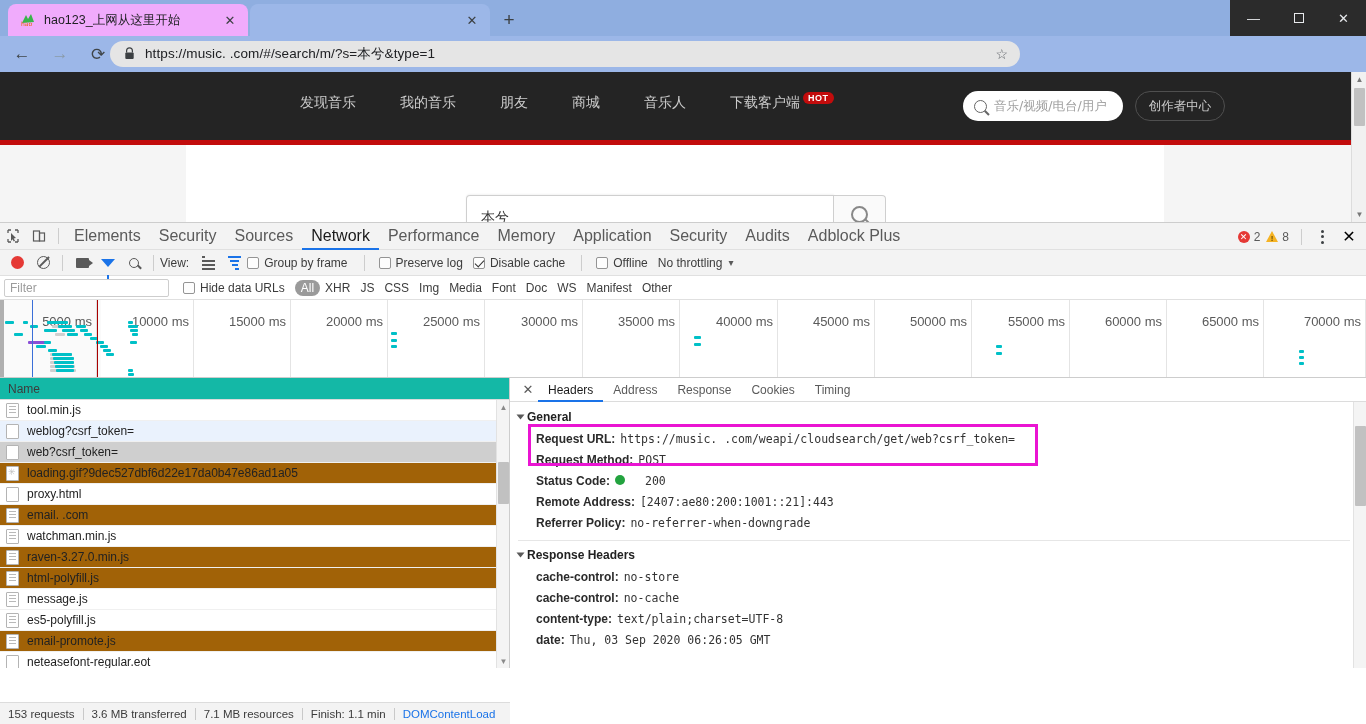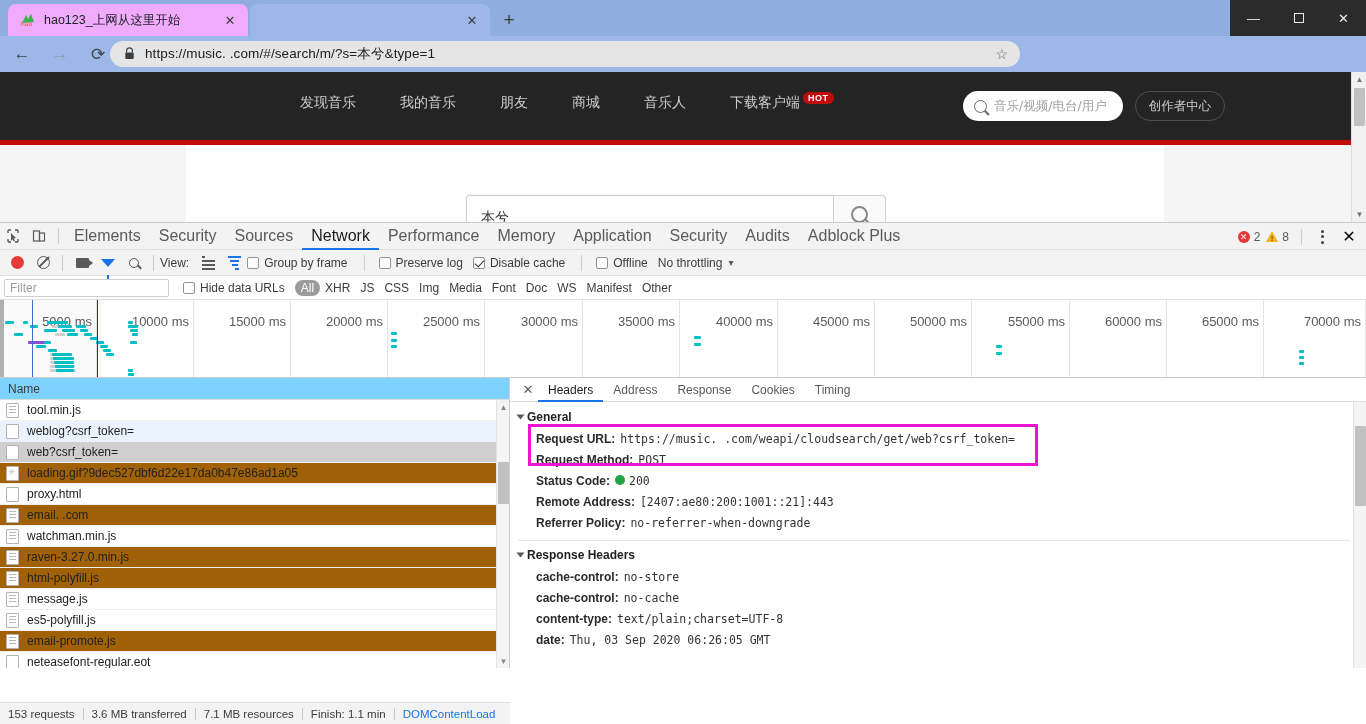--- a/index.html
+++ b/index.html
@@ -276,21 +276,21 @@
   .ov-bar.p { background: #8a4fd6; }
   .ov-bar.gray { background: #cfcfcf; }
   .ov-line-blue { position:absolute; top:0; width:1px; height:78px; background:#3a6fd8; }
   .ov-line-red { position:absolute; top:0; width:1px; height:78px; background:#a00; }
 
   
   .dt-main { position: relative; height: 290px; display: flex; }
   .req-panel { width: 510px; position: relative; border-right: 1px solid #cdcdcd; background:#fff;}
   .req-head {
     height: 22px; border-bottom: 1px solid #dcdcdc; display: flex; align-items: center;
-    padding-left: 8px; font-size: 12px; color: #3c3c3c; background: #7dd3fc;
+    padding-left: 8px; font-size: 12px; color: #3c3c3c; background: #14b8a6;
   }
   .req-list { position: relative; height: 268px; overflow: hidden; }
   .req-row {
     height: 21px; display: flex; align-items: center; padding-left: 6px;
     font-size: 12px; color: #222; border-bottom: 1px solid #f0f0f0;
   }
   .req-row.alt { background: #a16207; }
   .req-row.sel { background: #cfcfcf; }
   .req-row.hl  { background: #eaf2fd; }
   .file-ico {
@@ -807,21 +807,21 @@
             <span class="hkey">Request URL:</span>
             <span class="hval">https://music.        .com/weapi/cloudsearch/get/web?csrf_token=</span>
           </div>
           <div class="hrow">
             <span class="hkey">Request Method:</span>
             <span class="hval">POST</span>
           </div>
           <div class="hrow">
             <span class="hkey">Status Code:</span>
             <span class="status-dot"></span>
-            <span class="hval" style="margin-left:0;">200</span>
+            <span class="hval" style="margin-left:16px;">200</span>
           </div>
           <div class="hrow">
             <span class="hkey">Remote Address:</span>
             <span class="hval">[2407:ae80:200:1001::21]:443</span>
           </div>
           <div class="hrow">
             <span class="hkey">Referrer Policy:</span>
             <span class="hval">no-referrer-when-downgrade</span>
           </div>
 

